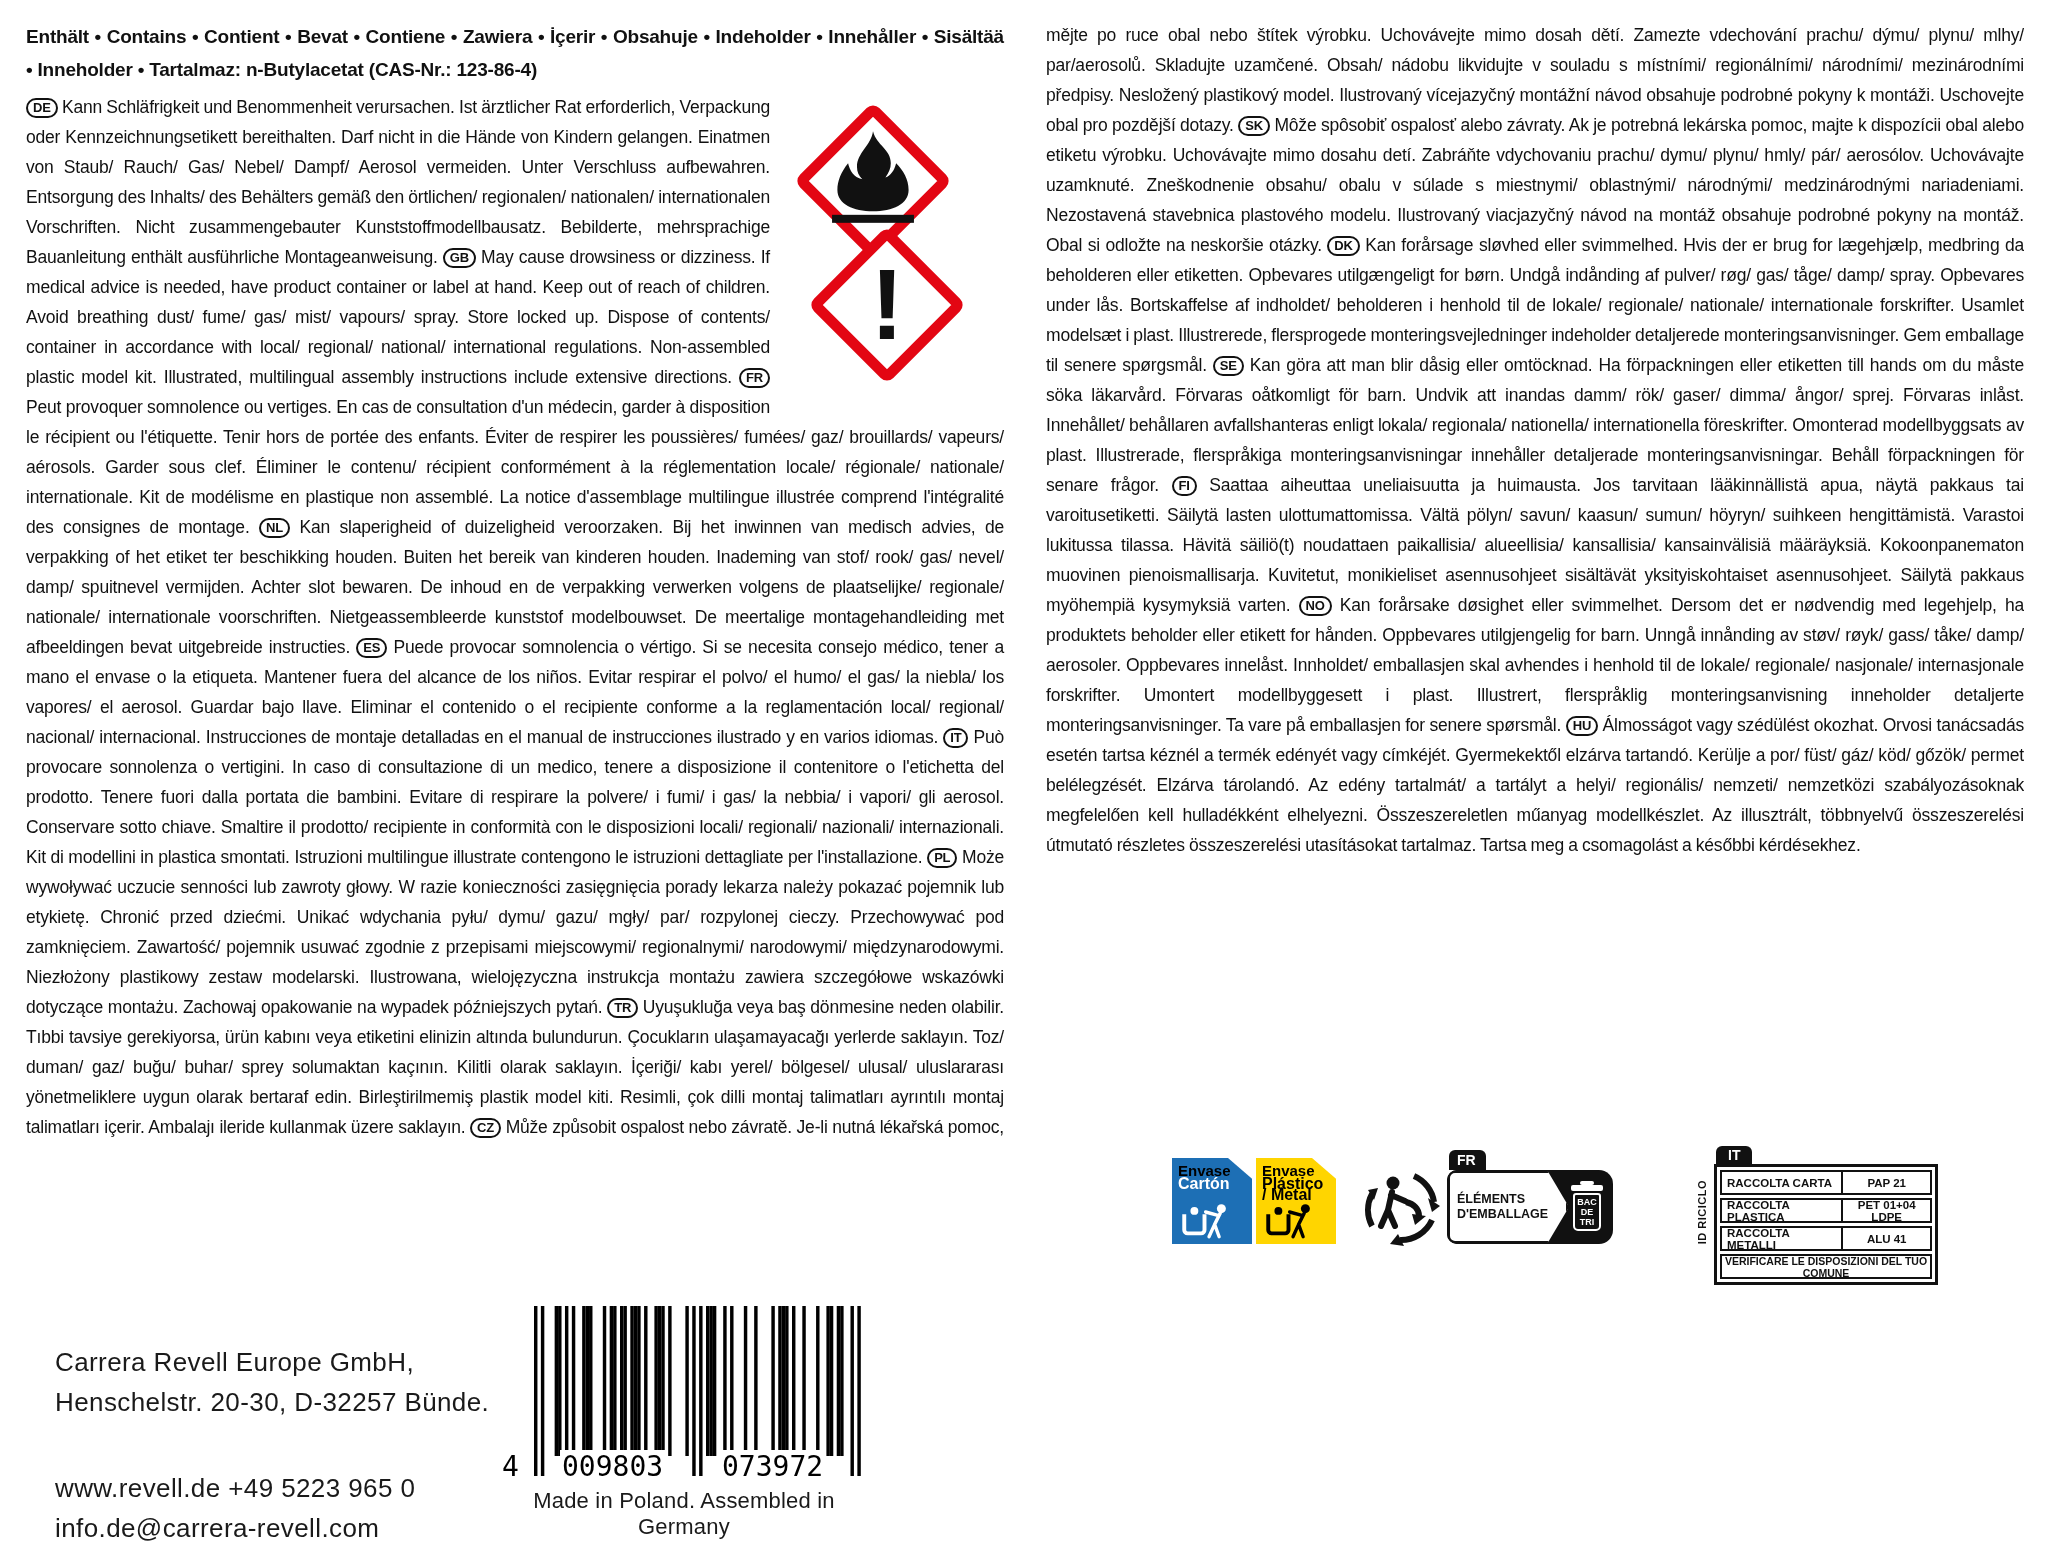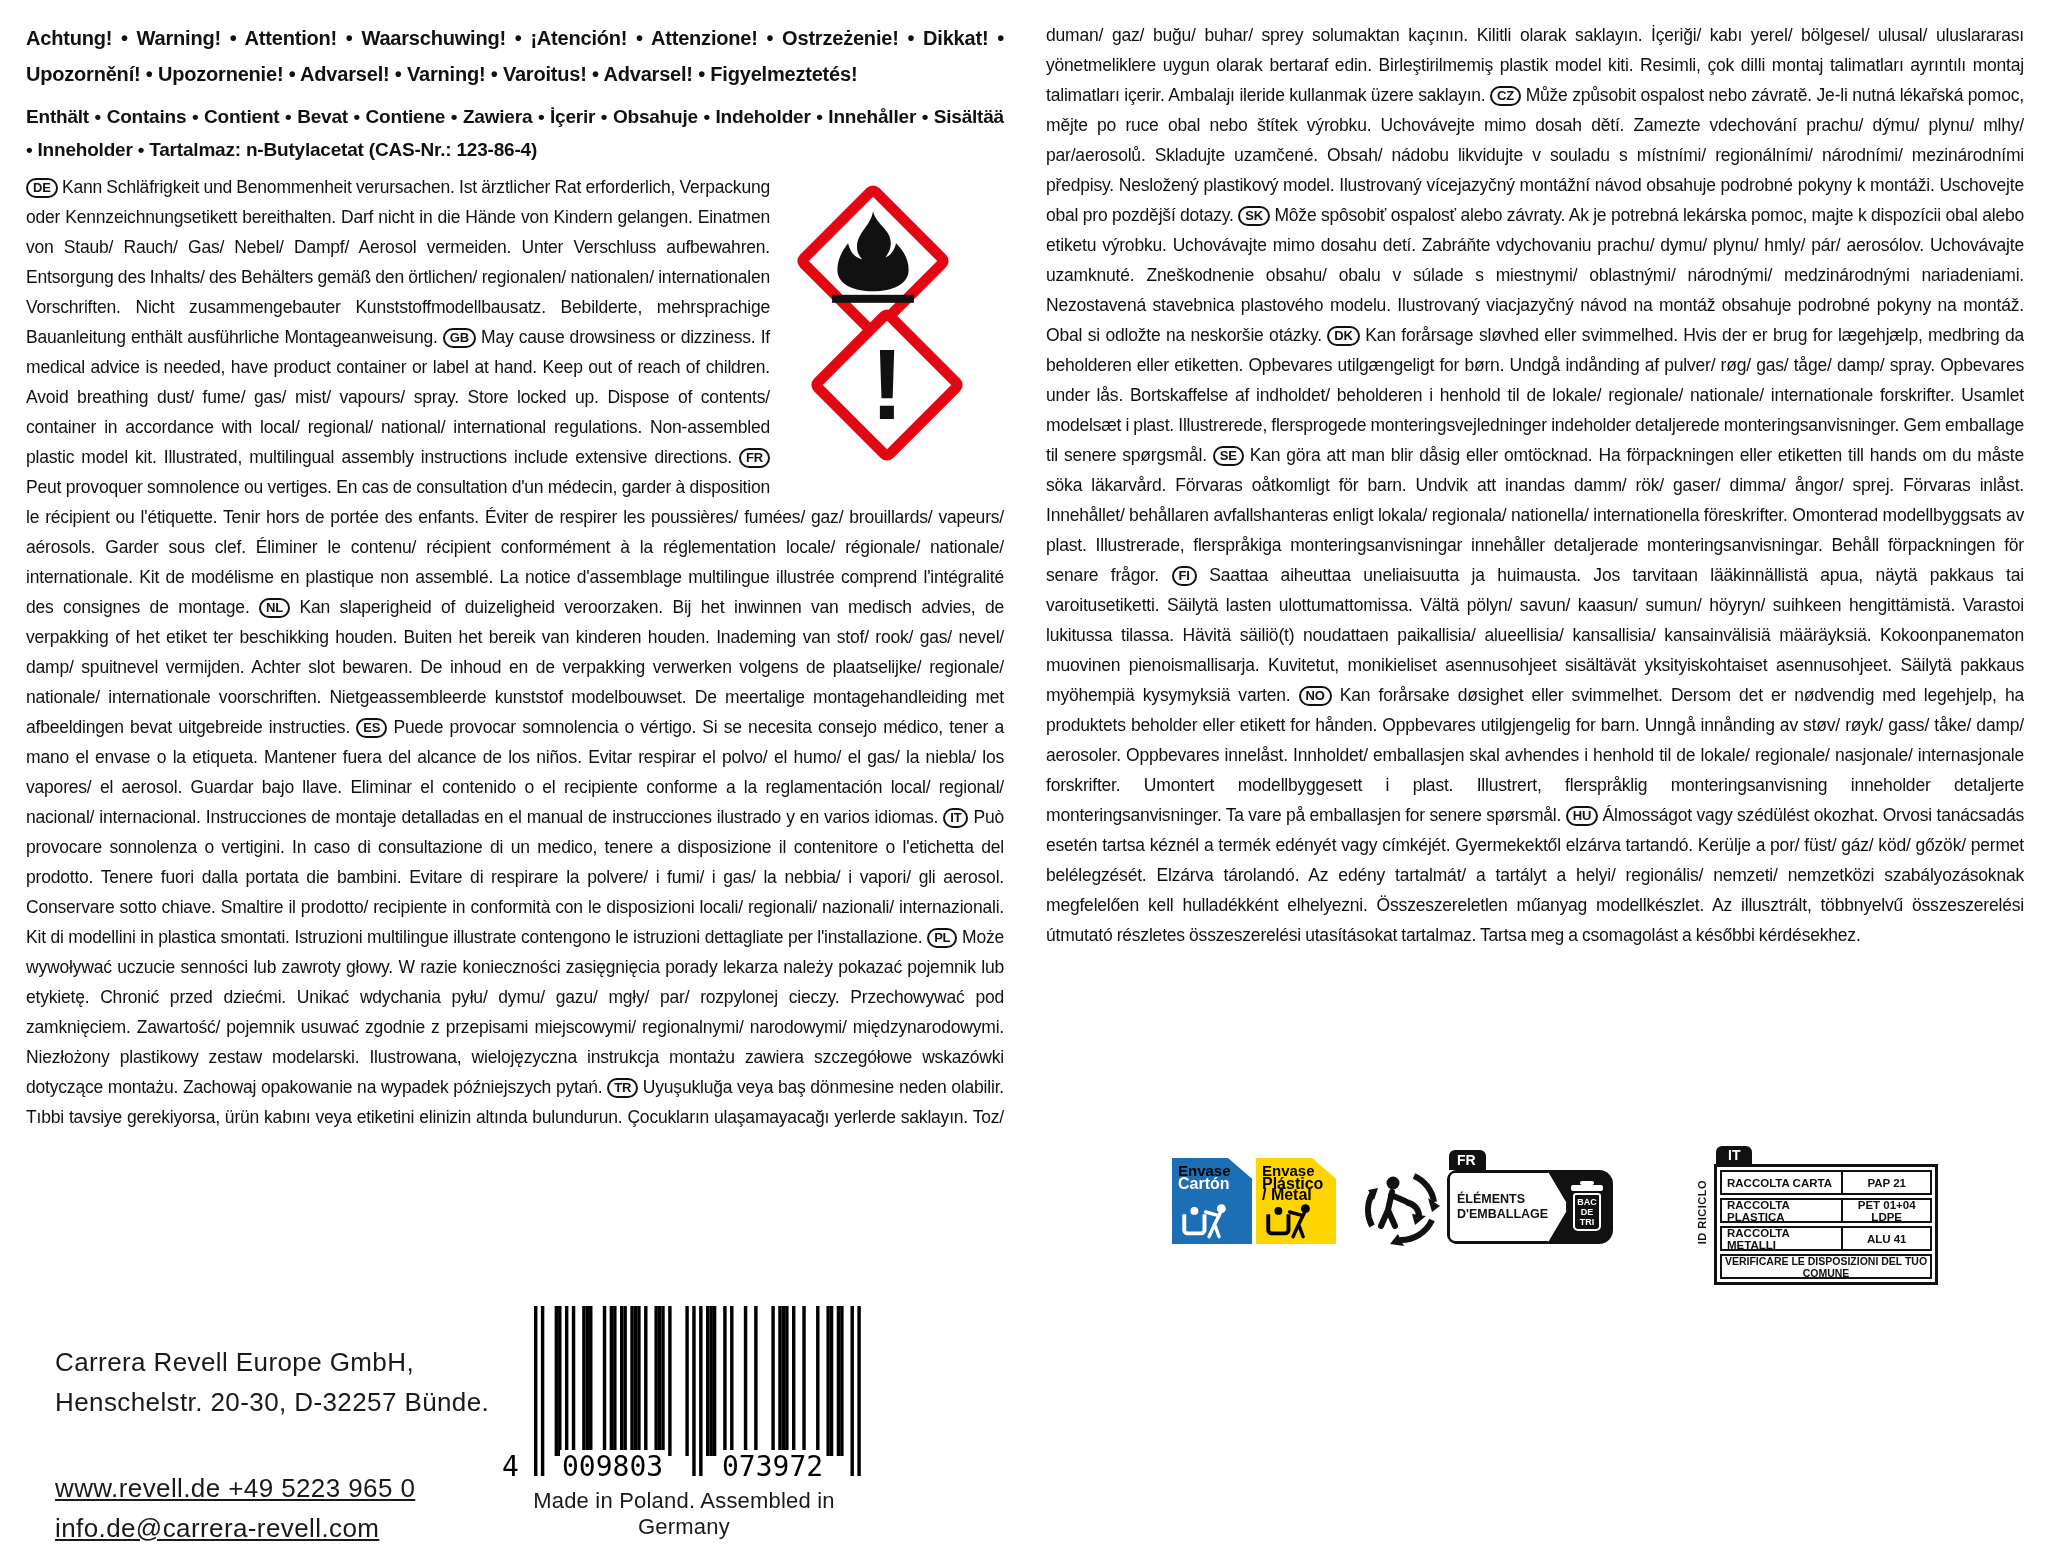--- a/index.html
+++ b/index.html
@@ -18,21 +18,21 @@
         padding:0 5px;font-weight:bold;font-size:13px;line-height:16px;
         vertical-align:baseline;position:relative;top:-1px;white-space:nowrap;}
   
   .picto-float{float:right;width:220px;margin:0 0 10px 14px;}
   .picto-stack{margin-top:-20px;}
   .diamond{display:block;}
   .diamond.second{margin-top:-54px;margin-left:14px;}
   
   .address{position:absolute;left:55px;top:1342px;font-size:26px;line-height:40px;
            letter-spacing:0.4px;color:#1a1a1a;}
-  .address .contact{margin-top:46px;text-decoration:underline;}
+  .address .contact{margin-top:46px;}
   
   .barcode-wrap{position:absolute;left:498px;top:1306px;width:372px;height:216px;}
   .barcode-wrap svg{position:absolute;left:0;top:0;}
   .bc-digits{position:absolute;top:144px;left:0;width:372px;height:32px;
              font-family:"DejaVu Sans Mono",monospace;font-size:28px;color:#000;}
   .bc-digits span{position:absolute;background:#fff;padding:0 2px;}
   .d-lead{left:2px;}
   .d-left{left:62px;}
   .d-right{left:222px;}
   .bc-caption{position:absolute;top:182px;left:0;width:372px;text-align:center;
@@ -84,21 +84,20 @@
              border-right:2.5px solid #111;align-self:stretch;display:flex;align-items:center;}
   .it-cell-r{flex:1;font-weight:bold;font-size:11.5px;text-align:center;}
   .it-footer{font-weight:bold;font-size:10.5px;text-align:center;width:100%;}
 </style>
 </head>
 <body>
 
 <div class="sheet">
 
   <div class="flow">
-    <p class="hdr">Achtung! • Warning! • Attention! • Waarschuwing! • ¡Atención! • Attenzione! • Ostrzeżenie! • Dikkat! • Upozornění! • Upozornenie! • Advarsel! • Varning! • Varoitus! • Advarsel! • Figyelmeztetés!</p>
     <p class="contains">Enthält • Contains • Contient • Bevat • Contiene • Zawiera • İçerir • Obsahuje • Indeholder • Innehåller • Sisältää • Inneholder • Tartalmaz: n-Butylacetat (CAS-Nr.: 123-86-4)</p>
     <p class="bodytext" id="bodyFlow"><span class="picto-float"><span class="picto-stack"><svg class="diamond" width="178" height="178" viewBox="0 0 100 100">
               <rect x="21.5" y="21.5" width="57" height="57" rx="2" transform="rotate(45 50 50)" fill="#fff" stroke="#e30613" stroke-width="6"></rect>
               <path fill="#111" d="M50 22 c-1 8 -9 12 -9 20 0 3 1 5 3 7 -5 -1 -7 -5 -8 -9 -4 5 -6 10 -6 15 0 8 9 12 20 12 11 0 20 -4 20 -12 0 -6 -3 -11 -7 -15 -1 4 -3 7 -6 8 2 -3 3 -5 3 -8 0 -8 -8 -10 -10 -18 z"></path>
               <rect x="27" y="69" width="46" height="4.5" fill="#111"></rect>
             </svg><svg class="diamond second" width="178" height="178" viewBox="0 0 100 100">
               <rect x="21.5" y="21.5" width="57" height="57" rx="2" transform="rotate(45 50 50)" fill="#fff" stroke="#e30613" stroke-width="6"></rect>
               <text x="50" y="69" text-anchor="middle" font-family="Liberation Sans, sans-serif" font-size="56" font-weight="bold" fill="#111">!</text>
             </svg></span></span><span class="lang">DE</span><span> Kann Schläfrigkeit und Benommenheit verursachen. Ist ärztlicher Rat erforderlich, Verpackung oder Kennzeichnungsetikett bereithalten. Darf nicht in die Hände von Kindern gelangen. Einatmen von Staub/ Rauch/ Gas/ Nebel/ Dampf/ Aerosol vermeiden. Unter Verschluss aufbewahren. Entsorgung des Inhalts/ des Behälters gemäß den örtlichen/ regionalen/ nationalen/ internationalen Vorschriften. Nicht zusammengebauter Kunststoffmodellbausatz. Bebilderte, mehrsprachige Bauanleitung enthält ausführliche Montageanweisung. </span><span class="lang">GB</span><span> May cause drowsiness or dizziness. If medical advice is needed, have product container or label at hand. Keep out of reach of children. Avoid breathing dust/ fume/ gas/ mist/ vapours/ spray. Store locked up. Dispose of contents/ container in accordance with local/ regional/ national/ international regulations. Non-assembled plastic model kit. Illustrated, multilingual assembly instructions include extensive directions. </span><span class="lang">FR</span><span> Peut provoquer somnolence ou vertiges. En cas de consultation d'un médecin, garder à disposition le récipient ou l'étiquette. Tenir hors de portée des enfants. Éviter de respirer les poussières/ fumées/ gaz/ brouillards/ vapeurs/ aérosols. Garder sous clef. Éliminer le contenu/ récipient conformément à la réglementation locale/ régionale/ nationale/ internationale. Kit de modélisme en plastique non assemblé. La notice d'assemblage multilingue illustrée comprend l'intégralité des consignes de montage. </span><span class="lang">NL</span><span> Kan slaperigheid of duizeligheid veroorzaken. Bij het inwinnen van medisch advies, de verpakking of het etiket ter beschikking houden. Buiten het bereik van kinderen houden. Inademing van stof/ rook/ gas/ nevel/ damp/ spuitnevel vermijden. Achter slot bewaren. De inhoud en de verpakking verwerken volgens de plaatselijke/ regionale/ nationale/ internationale voorschriften. Nietgeassembleerde kunststof modelbouwset. De meertalige montagehandleiding met afbeeldingen bevat uitgebreide instructies. </span><span class="lang">ES</span><span> Puede provocar somnolencia o vértigo. Si se necesita consejo médico, tener a mano el envase o la etiqueta. Mantener fuera del alcance de los niños. Evitar respirar el polvo/ el humo/ el gas/ la niebla/ los vapores/ el aerosol. Guardar bajo llave. Eliminar el contenido o el recipiente conforme a la reglamentación local/ regional/ nacional/ internacional. Instrucciones de montaje detalladas en el manual de instrucciones ilustrado y en varios idiomas. </span><span class="lang">IT</span><span> Può provocare sonnolenza o vertigini. In caso di consultazione di un medico, tenere a disposizione il contenitore o l'etichetta del prodotto. Tenere fuori dalla portata die bambini. Evitare di respirare la polvere/ i fumi/ i gas/ la nebbia/ i vapori/ gli aerosol. Conservare sotto chiave. Smaltire il prodotto/ recipiente in conformità con le disposizioni locali/ regionali/ nazionali/ internazionali. Kit di modellini in plastica smontati. Istruzioni multilingue illustrate contengono le istruzioni dettagliate per l'installazione. </span><span class="lang">PL</span><span> Może wywoływać uczucie senności lub zawroty głowy. W razie konieczności zasięgnięcia porady lekarza należy pokazać pojemnik lub etykietę. Chronić przed dziećmi. Unikać wdychania pyłu/ dymu/ gazu/ mgły/ par/ rozpylonej cieczy. Przechowywać pod zamknięciem. Zawartość/ pojemnik usuwać zgodnie z przepisami miejscowymi/ regionalnymi/ narodowymi/ międzynarodowymi. Niezłożony plastikowy zestaw modelarski. Ilustrowana, wielojęzyczna instrukcja montażu zawiera szczegółowe wskazówki dotyczące montażu. Zachowaj opakowanie na wypadek późniejszych pytań. </span><span class="lang">TR</span><span> Uyuşukluğa veya baş dönmesine neden olabilir. Tıbbi tavsiye gerekiyorsa, ürün kabını veya etiketini elinizin altında bulundurun. Çocukların ulaşamayacağı yerlerde saklayın. Toz/ duman/ gaz/ buğu/ buhar/ sprey solumaktan kaçının. Kilitli olarak saklayın. İçeriği/ kabı yerel/ bölgesel/ ulusal/ uluslararası yönetmeliklere uygun olarak bertaraf edin. Birleştirilmemiş plastik model kiti. Resimli, çok dilli montaj talimatları ayrıntılı montaj talimatları içerir. Ambalajı ileride kullanmak üzere saklayın. </span><span class="lang">CZ</span><span> Může způsobit ospalost nebo závratě. Je-li nutná lékařská pomoc, mějte po ruce obal nebo štítek výrobku. Uchovávejte mimo dosah dětí. Zamezte vdechování prachu/ dýmu/ plynu/ mlhy/ par/aerosolů. Skladujte uzamčené. Obsah/ nádobu likvidujte v souladu s místními/ regionálními/ národními/ mezinárodními předpisy. Nesložený plastikový model. Ilustrovaný vícejazyčný montážní návod obsahuje podrobné pokyny k montáži. Uschovejte obal pro pozdější dotazy. </span><span class="lang">SK</span><span> Môže spôsobiť ospalosť alebo závraty. Ak je potrebná lekárska pomoc, majte k dispozícii obal alebo etiketu výrobku. Uchovávajte mimo dosahu detí. Zabráňte vdychovaniu prachu/ dymu/ plynu/ hmly/ pár/ aerosólov. Uchovávajte uzamknuté. Zneškodnenie obsahu/ obalu v súlade s miestnymi/ oblastnými/ národnými/ medzinárodnými nariadeniami. Nezostavená stavebnica plastového modelu. Ilustrovaný viacjazyčný návod na montáž obsahuje podrobné pokyny na montáž. Obal si odložte na neskoršie otázky. </span><span class="lang">DK</span><span> Kan forårsage sløvhed eller svimmelhed. Hvis der er brug for lægehjælp, medbring da beholderen eller etiketten. Opbevares utilgængeligt for børn. Undgå indånding af pulver/ røg/ gas/ tåge/ damp/ spray. Opbevares under lås. Bortskaffelse af indholdet/ beholderen i henhold til de lokale/ regionale/ nationale/ internationale forskrifter. Usamlet modelsæt i plast. Illustrerede, flersprogede monteringsvejledninger indeholder detaljerede monteringsanvisninger. Gem emballage til senere spørgsmål. </span><span class="lang">SE</span><span> Kan göra att man blir dåsig eller omtöcknad. Ha förpackningen eller etiketten till hands om du måste söka läkarvård. Förvaras oåtkomligt för barn. Undvik att inandas damm/ rök/ gaser/ dimma/ ångor/ sprej. Förvaras inlåst. Innehållet/ behållaren avfallshanteras enligt lokala/ regionala/ nationella/ internationella föreskrifter. Omonterad modellbyggsats av plast. Illustrerade, flerspråkiga monteringsanvisningar innehåller detaljerade monteringsanvisningar. Behåll förpackningen för senare frågor. </span><span class="lang">FI</span><span> Saattaa aiheuttaa uneliaisuutta ja huimausta. Jos tarvitaan lääkinnällistä apua, näytä pakkaus tai varoitusetiketti. Säilytä lasten ulottumattomissa. Vältä pölyn/ savun/ kaasun/ sumun/ höyryn/ suihkeen hengittämistä. Varastoi lukitussa tilassa. Hävitä säiliö(t) noudattaen paikallisia/ alueellisia/ kansallisia/ kansainvälisiä määräyksiä. Kokoonpanematon muovinen pienoismallisarja. Kuvitetut, monikieliset asennusohjeet sisältävät yksityiskohtaiset asennusohjeet. Säilytä pakkaus myöhempiä kysymyksiä varten. </span><span class="lang">NO</span><span> Kan forårsake døsighet eller svimmelhet. Dersom det er nødvendig med legehjelp, ha produktets beholder eller etikett for hånden. Oppbevares utilgjengelig for barn. Unngå innånding av støv/ røyk/ gass/ tåke/ damp/ aerosoler. Oppbevares innelåst. Innholdet/ emballasjen skal avhendes i henhold til de lokale/ regionale/ nasjonale/ internasjonale forskrifter. Umontert modellbyggesett i plast. Illustrert, flerspråklig monteringsanvisning inneholder detaljerte monteringsanvisninger. Ta vare på emballasjen for senere spørsmål. </span><span class="lang">HU</span><span> Álmosságot vagy szédülést okozhat. Orvosi tanácsadás esetén tartsa kéznél a termék edényét vagy címkéjét. Gyermekektől elzárva tartandó. Kerülje a por/ füst/ gáz/ köd/ gőzök/ permet belélegzését. Elzárva tárolandó. Az edény tartalmát/ a tartályt a helyi/ regionális/ nemzeti/ nemzetközi szabályozásoknak megfelelően kell hulladékként elhelyezni. Összeszereletlen műanyag modellkészlet. Az illusztrált, többnyelvű összeszerelési útmutató részletes összeszerelési utasításokat tartalmaz. Tartsa meg a csomagolást a későbbi kérdésekhez. </span></p>
   </div>

